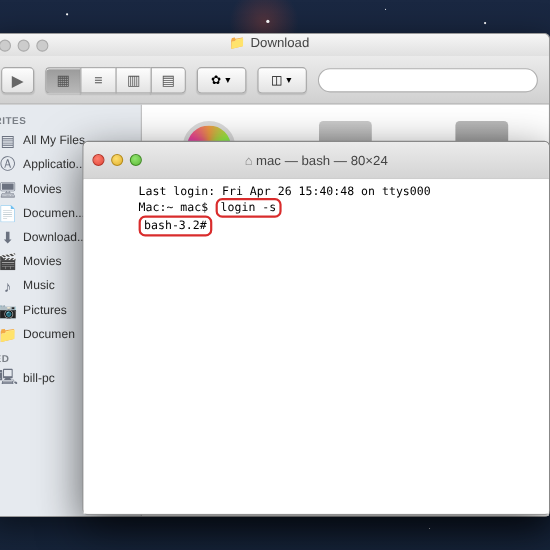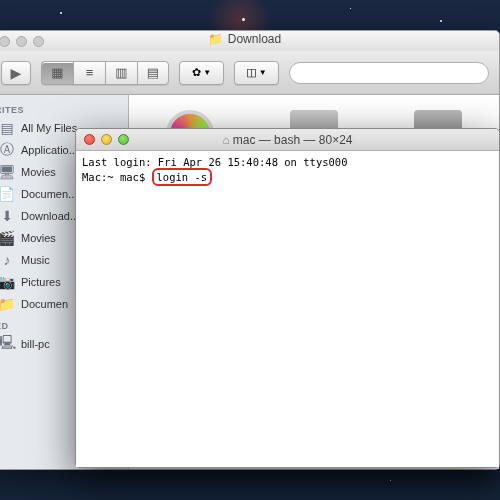--- a/index.html
+++ b/index.html
@@ -119,21 +119,21 @@
   position: absolute;
   top: 128px; left: 75px;
   width: 425px; height: 340px;
   background: #fff;
   border: 1px solid #888;
   border-radius: 5px;
   box-shadow: 0 12px 40px rgba(0,0,0,0.6);
   display: flex; flex-direction: column;
 }
 .term-titlebar {
-  height: 22px;
+  height: 34px;
   background: linear-gradient(#ebebeb, #d4d4d4);
   border-bottom: 1px solid #b0b0b0;
   border-radius: 5px 5px 0 0;
   display: flex; align-items: center; padding: 0 8px;
   position: relative;
 }
 .term-traffic { display: flex; gap: 6px; }
 .td-close { width: 11px; height: 11px; border-radius: 50%; background: radial-gradient(circle at 40% 35%, #ff7f6e, #e1483a); border: 1px solid #b53327; }
 .td-min { width: 11px; height: 11px; border-radius: 50%; background: radial-gradient(circle at 40% 35%, #ffdf6e, #e0b032); border: 1px solid #b58b1a; }
 .td-max { width: 11px; height: 11px; border-radius: 50%; background: radial-gradient(circle at 40% 35%, #91e56e, #5cb837); border: 1px solid #3f8a23; }
@@ -143,21 +143,21 @@
 }
 .term-title .home-ic { color: #888; margin-right: 3px; }
 .term-body {
   flex: 1; padding: 4px 6px;
   font-family: "Menlo", "Monaco", monospace;
   font-size: 10.5px; color: #000;
   line-height: 1.35;
   background: #fff;
   position: relative;
 }
-.term-line { white-space: pre; }
+.term-line { white-space: pre; margin-left: 44px; }
 .hl {
   display: inline-block;
   border: 2.5px solid #d92c2c;
   border-radius: 6px;
   padding: 0 3px;
   margin: -1px 0;
 }
 </style>
 </head>
 <body>
@@ -290,14 +290,15 @@
       <div class="td-min"></div>
       <div class="td-max"></div>
     </div>
     <div class="term-title">
       <span class="home-ic">⌂</span><span>mac — bash — 80×24</span>
     </div>
   </div>
   <div class="term-body">
     <div class="term-line">Last login: Fri Apr 26 15:40:48 on ttys000</div>
     <div class="term-line"><span>Mac:~ mac$ </span><span class="hl">login -s</span></div>
+    <div class="term-line"><span class="hl">bash-3.2#</span></div>
   </div>
 </div>
 
 </body></html>

